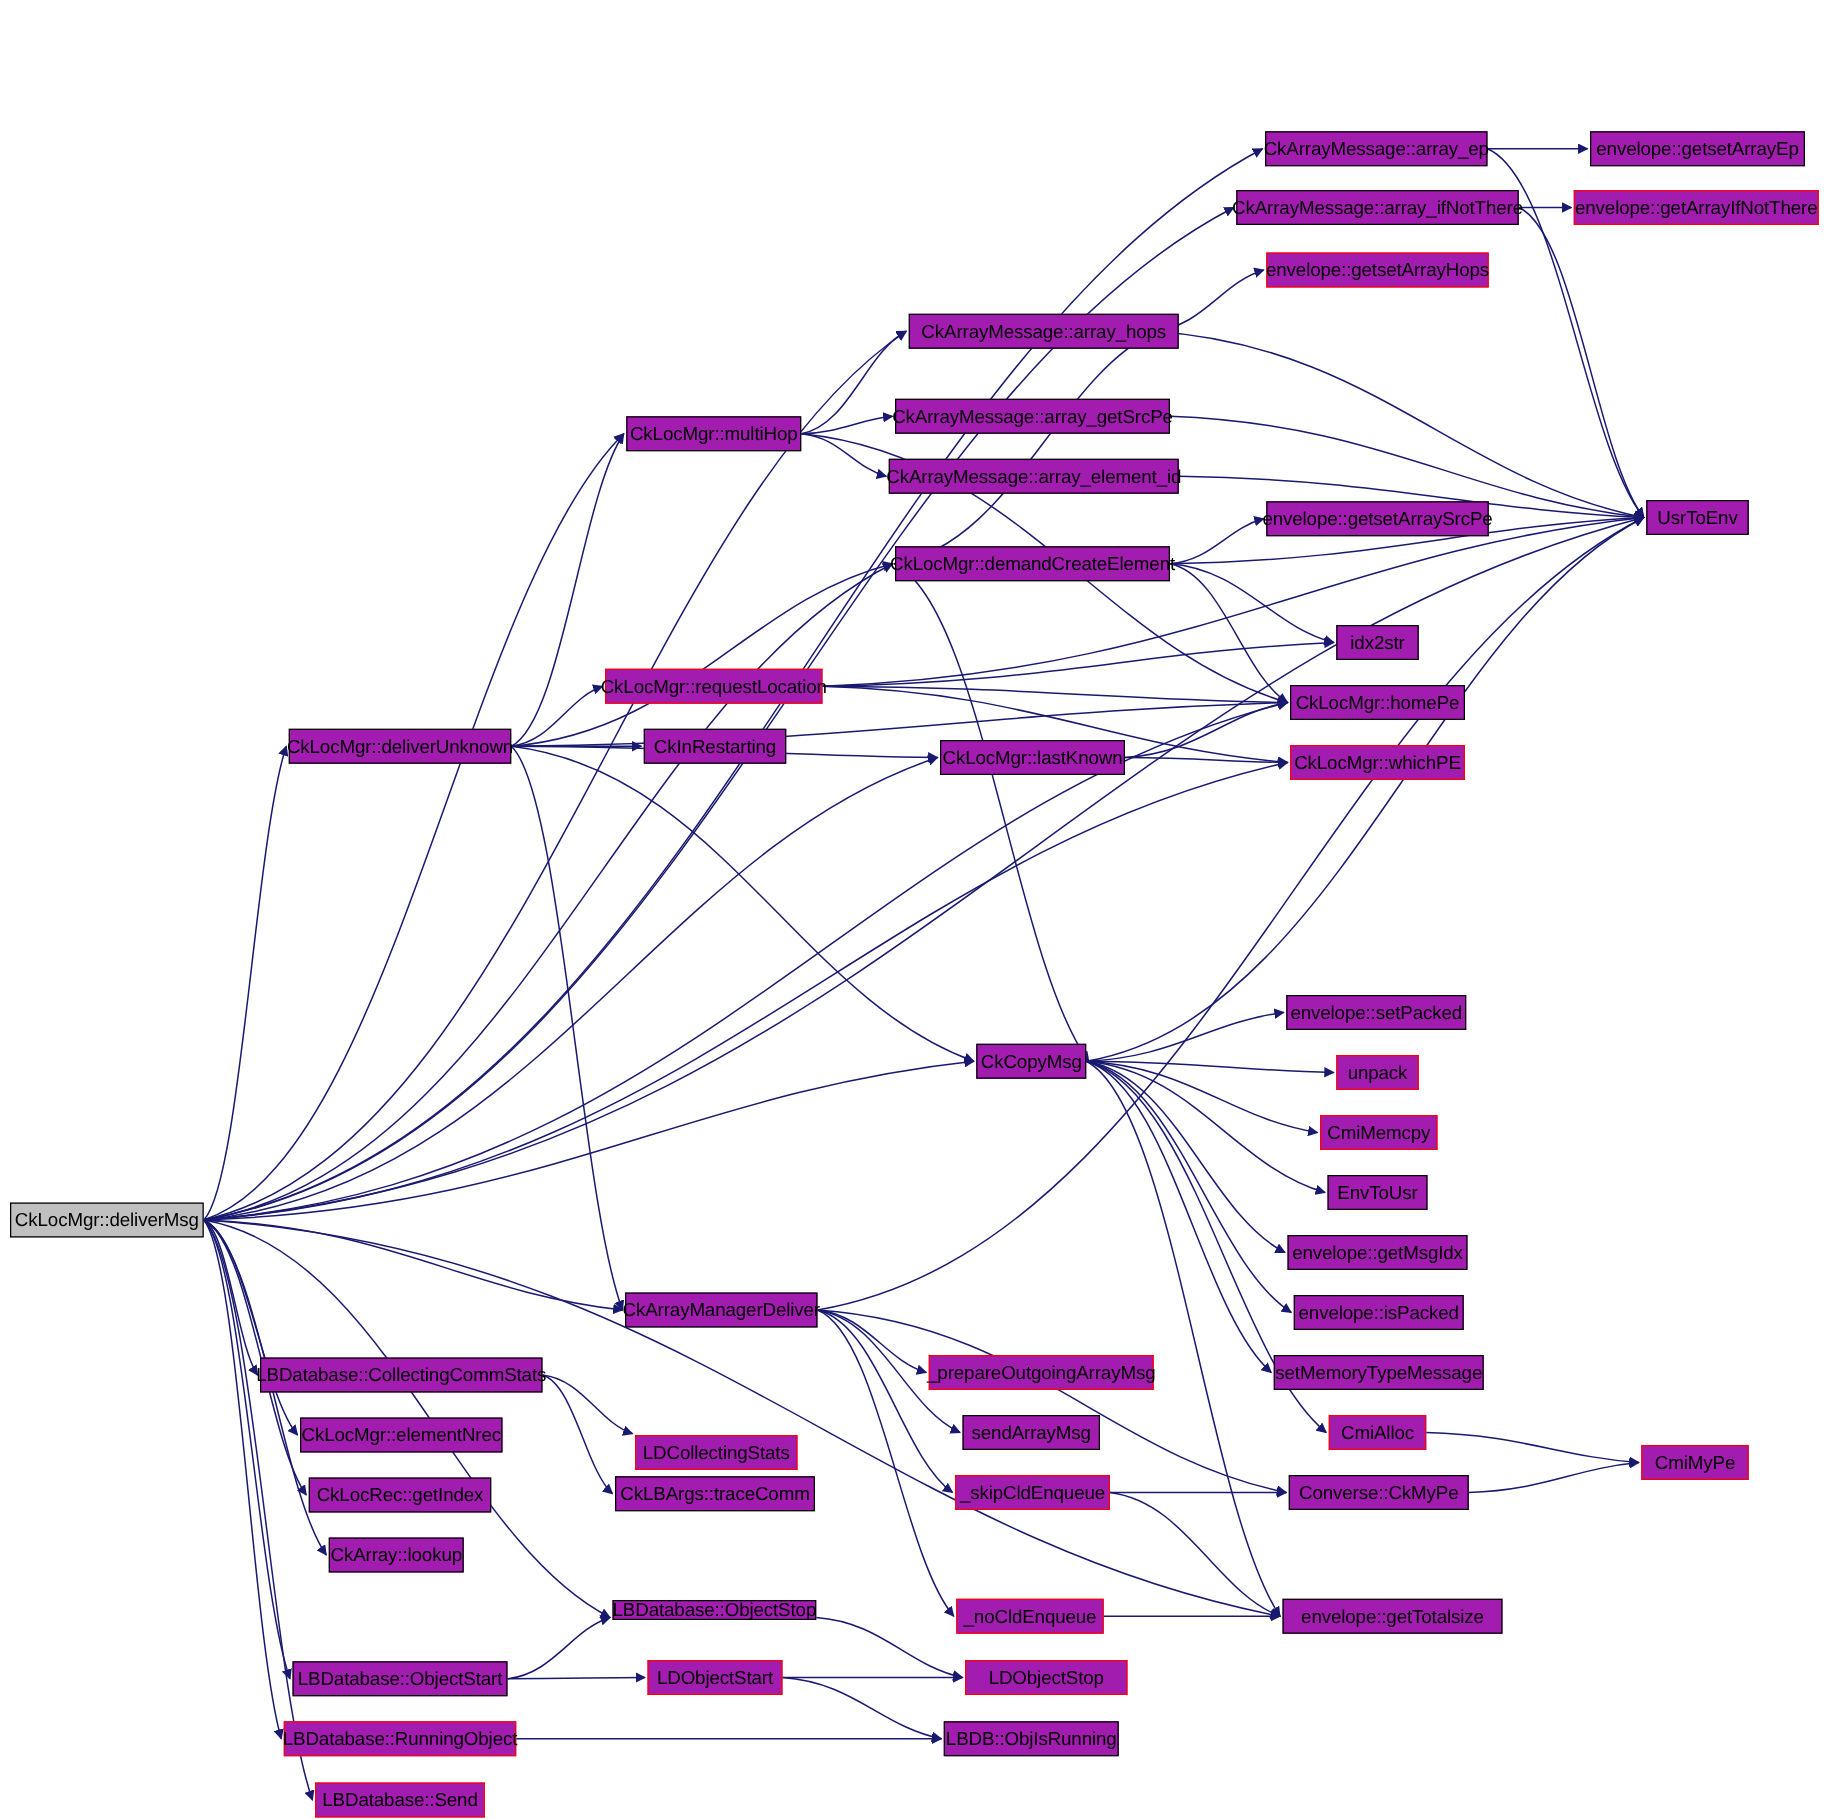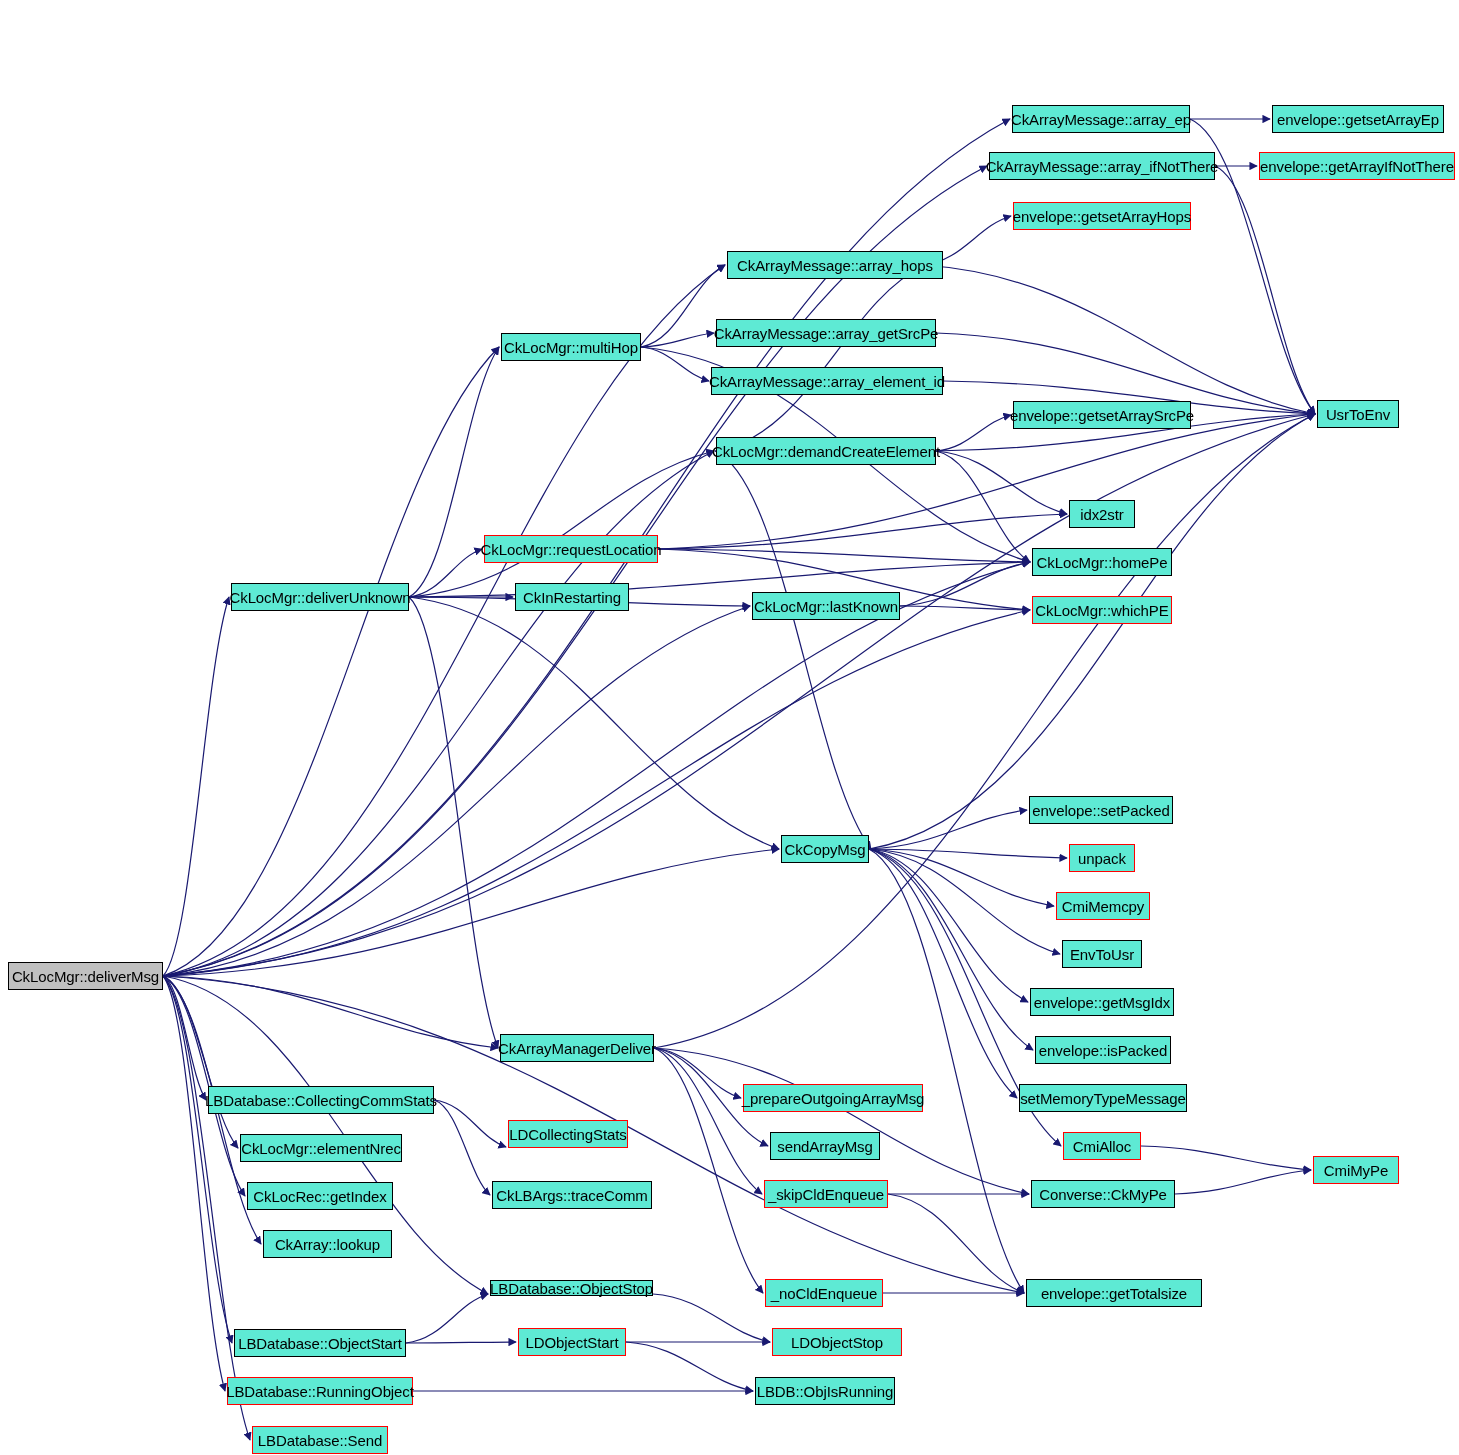--- a/index.html
+++ b/index.html
@@ -23,21 +23,21 @@
     height: 1455px;
     pointer-events: none;
   }
   .node {
     position: absolute;
     box-sizing: border-box;
     display: flex;
     align-items: center;
     justify-content: center;
     border: 1px solid #000000;
-    background: #5eead4;
+    background: #a21caf;
     color: #000000;
     font-size: 15px;
     line-height: 1;
     white-space: nowrap;
     letter-spacing: -0.1px;
     z-index: 5;
   }
   .node.red {
     border-color: #ff0000;
   }
@@ -240,39 +240,39 @@
       </div>
       <div class="node red" style="left: 1063px; top: 1132px; width: 78px; height: 28px;">
         <span class="node-label">CmiAlloc</span>
       </div>
       <div class="node red" style="left: 1313px; top: 1156px; width: 86px; height: 28px;">
         <span class="node-label">CmiMyPe</span>
       </div>
       <div class="node" style="left: 240px; top: 1134px; width: 162px; height: 28px;">
         <span class="node-label">CkLocMgr::elementNrec</span>
       </div>
-      <div class="node red" style="left: 508px; top: 1120px; width: 120px; height: 28px;">
+      <div class="node red" style="left: 508px; top: 1148px; width: 130px; height: 28px;">
         <span class="node-label">LDCollectingStats</span>
       </div>
       <div class="node" style="left: 770px; top: 1132px; width: 110px; height: 28px;">
         <span class="node-label">sendArrayMsg</span>
       </div>
       <div class="node" style="left: 247px; top: 1182px; width: 146px; height: 28px;">
         <span class="node-label">CkLocRec::getIndex</span>
       </div>
       <div class="node" style="left: 492px; top: 1181px; width: 160px; height: 28px;">
         <span class="node-label">CkLBArgs::traceComm</span>
       </div>
       <div class="node red" style="left: 764px; top: 1180px; width: 124px; height: 28px;">
         <span class="node-label">_skipCldEnqueue</span>
       </div>
       <div class="node" style="left: 1031px; top: 1180px; width: 144px; height: 28px;">
         <span class="node-label">Converse::CkMyPe</span>
       </div>
-      <div class="node" style="left: 263px; top: 1230px; width: 129px; height: 28px;">
+      <div class="node" style="left: 263px; top: 1230px; width: 108px; height: 28px;">
         <span class="node-label">CkArray::lookup</span>
       </div>
       <div class="node" style="left: 490px; top: 1280px; width: 163px; height: 16px;">
         <span class="node-label">LBDatabase::ObjectStop</span>
       </div>
       <div class="node red" style="left: 765px; top: 1279px; width: 118px; height: 28px;">
         <span class="node-label">_noCldEnqueue</span>
       </div>
       <div class="node" style="left: 1026px; top: 1279px; width: 176px; height: 28px;">
         <span class="node-label">envelope::getTotalsize</span>

